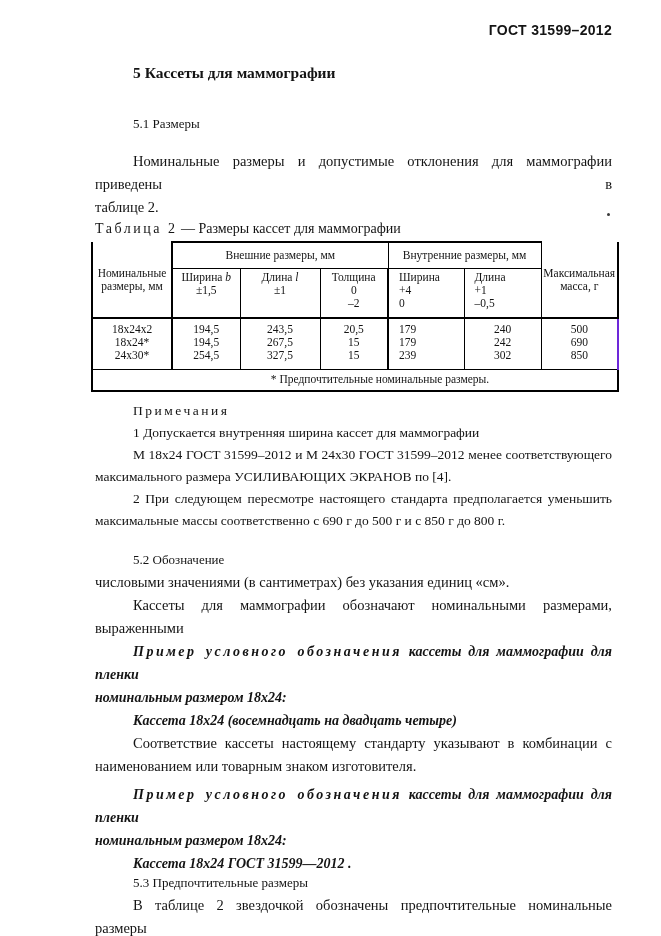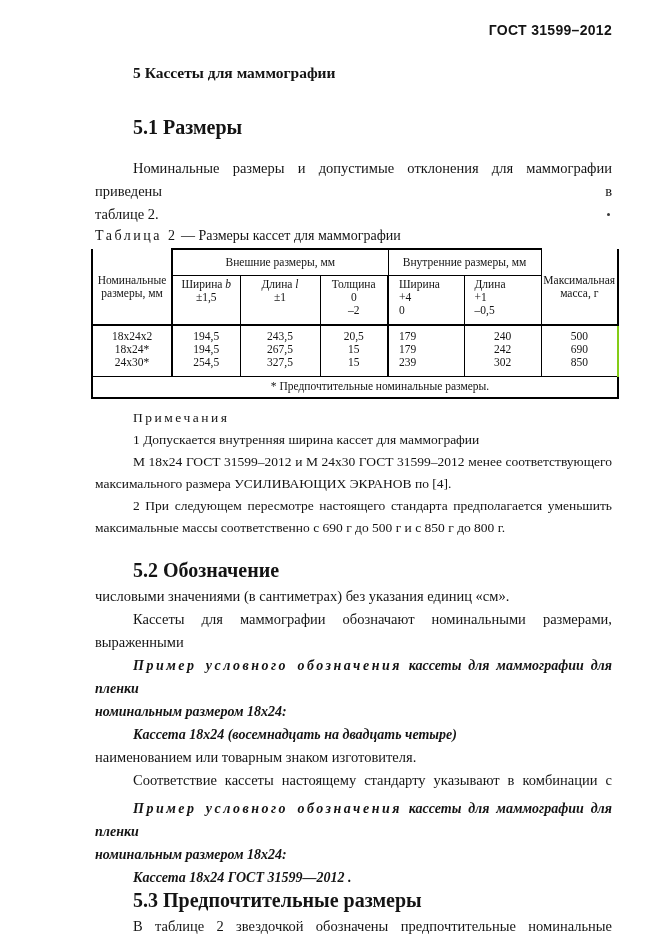--- a/index.html
+++ b/index.html
@@ -21,21 +21,21 @@
     font-family: "Liberation Sans", sans-serif;
     font-weight: bold;
     font-size: 14px;
     text-align: right;
     letter-spacing: 0.3px;
     margin-bottom: 26px;
   }
 
   
   .h1 { font-size: 15.5px; font-weight: bold; margin: 0 0 34px 38px; }
-  .h2 { font-size: 20px; font-weight: bold; }
+  .h2 { font-size: 13px; font-weight: normal; }
   .h-51 { margin: 0 0 18px 38px; }
   .h-52 { margin: 20px 0 3px 38px; }
   .h-53 { margin: 0 0 3px 38px; }
 
   
   .bline { line-height: 23px; text-align: justify; text-align-last: auto; }
   .nline { font-size: 13.5px; line-height: 22px; text-align: justify; }
   .ind { text-indent: 38px; }
   .stretch { text-align-last: justify; }
   .ex { font-weight: bold; font-style: italic; font-size: 14px; }
@@ -62,21 +62,21 @@
     border-bottom: 2px solid #000; vertical-align: middle;
   }
   .dim-table td.c-mass {
     border-top: none; border-right: 2px solid #000;
     border-bottom: 2px solid #000; vertical-align: middle; padding: 0 1px;
   }
   .dim-table tr.hr2 td { border-bottom: 2px solid #000; height: 46px; padding-top: 2px; }
   .dim-table td.gsep { border-right: 2px solid #000; }
   .dim-table tr.data td { border-top: none; border-bottom: none; }
   .dim-table tr.data td:first-child { border-left: 2px solid #000; border-right: 2px solid #000; }
-  .dim-table tr.data td:last-child { border-right: 2px solid #84cc16; }
+  .dim-table tr.data td:last-child { border-right: 2px solid #6d28d9; }
   .dim-table tr.data.first td { padding-top: 4px; }
   .dim-table tr.data.last td { padding-bottom: 7px; }
   .dim-table tr.tfootrow td {
     border-top: 1px solid #000; border-left: 2px solid #000; border-right: 2px solid #000;
     border-bottom: 2px solid #000; text-align: center; padding: 3px 0 4px 50px;
   }
   .dim-table .left-cell { text-align: left; padding-left: 10px; }
   .dim-table i { font-style: italic; }
 
   .notes { margin-top: 8px; }
@@ -205,22 +205,22 @@
   <div>
     <div class="bline ind stretch ex">
       <span class="ls">Пример условного обозначения</span>
       <span>кассеты для маммографии для пленки</span>
     </div>
     <div class="bline ex">номинальным размером 18х24:</div>
     <div class="bline ind ex">Кассета 18х24 (восемнадцать на двадцать четыре)</div>
   </div>
 
   <div>
+    <div class="bline ind stretch">Соответствие кассеты настоящему стандарту указывают в комбинации с</div>
     <div class="bline">наименованием или товарным знаком изготовителя.</div>
-    <div class="bline ind stretch">Соответствие кассеты настоящему стандарту указывают в комбинации с</div>
   </div>
 
   <div class="mt5">
     <div class="bline ind stretch ex">
       <span class="ls">Пример условного обозначения</span>
       <span>кассеты для маммографии для пленки</span>
     </div>
     <div class="bline ex">номинальным размером 18х24:</div>
     <div class="bline ind ex">Кассета 18х24 ГОСТ 31599—2012 .</div>
   </div>

